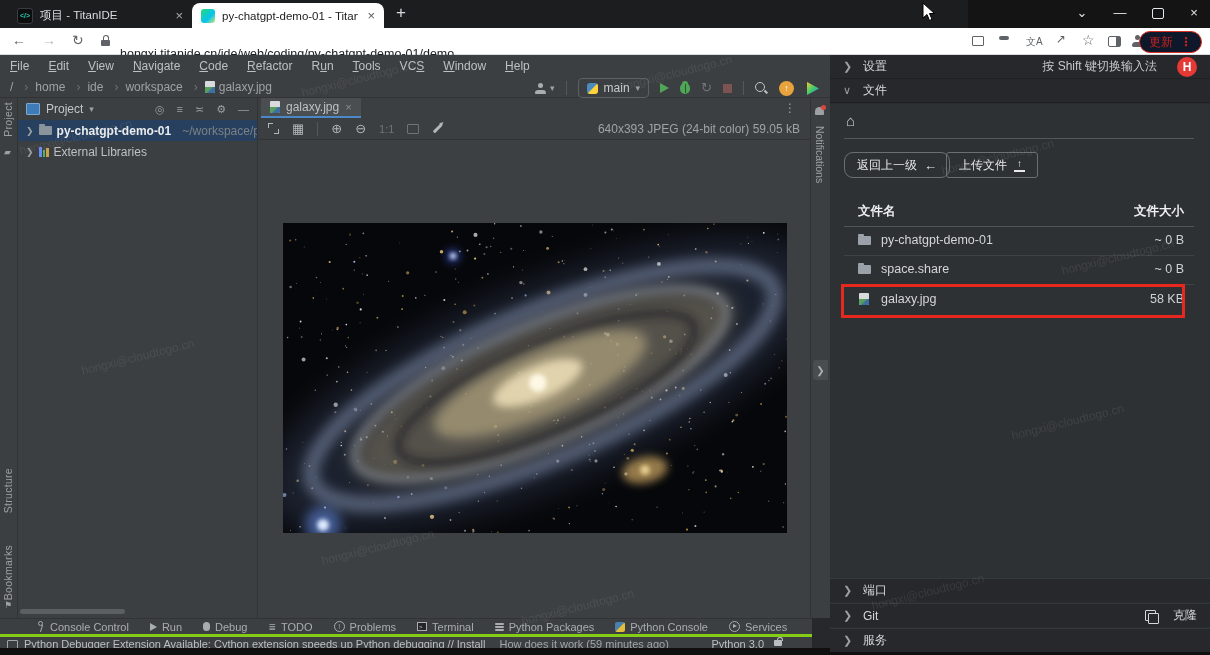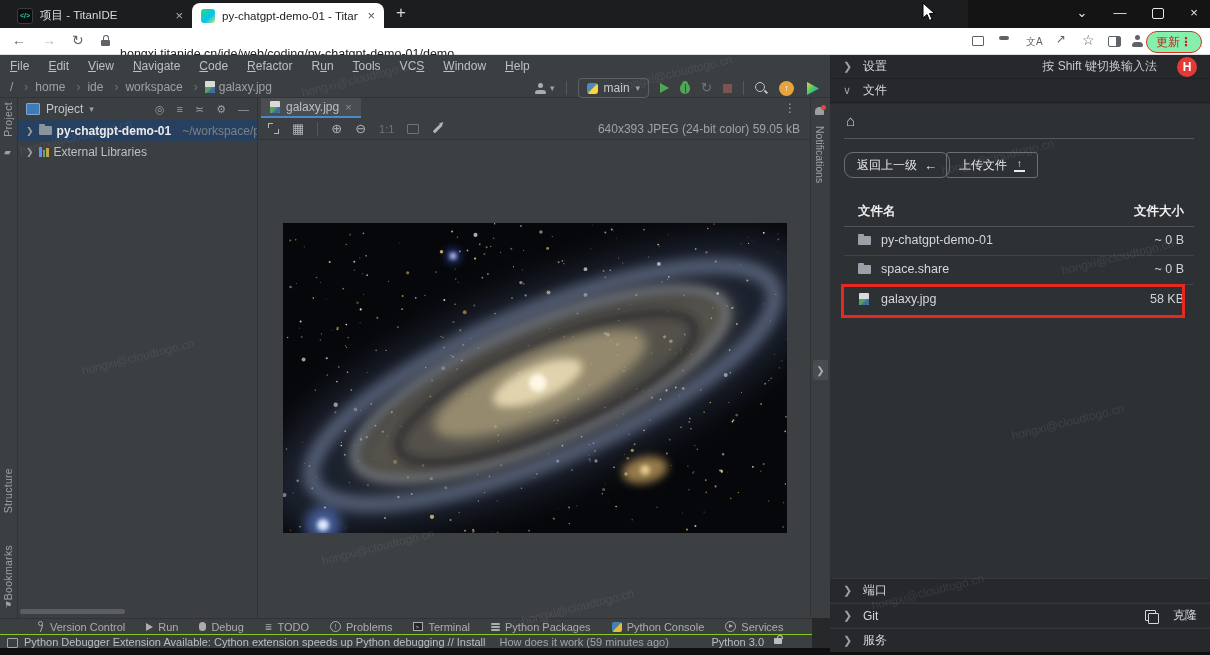--- a/index.html
+++ b/index.html
@@ -21,22 +21,22 @@
   #newtab{position:absolute;left:396px;top:3px;color:#d7dade;font-size:17px;font-weight:300;}
   .wc{position:absolute;top:5px;color:#e4e7ea;font-size:13px;text-align:center;width:28px;}
   #wc-max{width:10px;height:9px;border:1px solid #e4e7ea;border-radius:2px;top:8px;}
 
   #btoolbar{position:absolute;left:0;top:28px;width:1210px;height:27px;background:#fff;border-bottom:1px solid #dadce0;box-sizing:border-box;}
   .bt-ic{position:absolute;top:4px;color:#5f6368;font-size:14px;}
   #url-text{position:absolute;left:120px;top:7px;font-size:12.5px;color:#202124;margin-top:12px;}
   .i-lock{position:absolute;left:101px;top:10px;width:9px;height:8px;}
   .i-lock::before{content:"";position:absolute;left:0;bottom:0;width:9px;height:6px;background:#5f6368;border-radius:1px;}
   .i-lock::after{content:"";position:absolute;left:1.5px;top:-3px;width:4px;height:4px;border:1.5px solid #5f6368;border-bottom:none;border-radius:4px 4px 0 0;}
-  #update-pill{position:absolute;right:8px;top:3px;height:20px;display:flex;align-items:center;
-      padding:0 9px;border:1px solid #d93025;border-radius:11px;color:#c5221f;font-size:12px;background:#86efac;}
+  #update-pill{position:absolute;right:8px;top:3px;height:20px;display:flex;align-items:center;gap:7px;
+      padding:0 9px;border:1px solid #d93025;border-radius:11px;color:#c5221f;font-size:12px;background:#0f172a;}
   .i-person{position:relative;width:13px;height:12px;display:inline-block;}
   .i-person::before{content:"";position:absolute;left:4px;top:0;width:5px;height:5px;border-radius:50%;background:#5f6368;}
   .i-person::after{content:"";position:absolute;left:1px;bottom:0;width:11px;height:5px;border-radius:5px 5px 2px 2px;background:#5f6368;}
   .i-sidepanel{position:relative;width:13px;height:11px;border:1.5px solid #5f6368;border-radius:2px;display:inline-block;box-sizing:border-box;}
   .i-sidepanel::after{content:"";position:absolute;right:0;top:0;width:4px;height:100%;background:#5f6368;}
 
   
   #menubar{position:absolute;left:0;top:55px;width:830px;height:21px;background:#3c3f41;display:flex;
      align-items:center;gap:19px;padding-left:10px;box-sizing:border-box;font-size:12px;color:#bdc0c3;}
   .mn{text-decoration:underline;}
@@ -132,21 +132,21 @@
   .i-play-s{width:0;height:0;border-left:7px solid #aaadaf;border-top:4px solid transparent;border-bottom:4px solid transparent;}
   .i-bug-s{width:7px;height:9px;background:#aaadaf;border-radius:4px;}
   .i-todo{font-size:9px;color:#aaadaf;}
   .i-problem{width:9px;height:9px;border-radius:50%;border:1.3px solid #aaadaf;font-size:7px;line-height:9px;text-align:center;color:#aaadaf;box-sizing:content-box;}
   .i-term{width:10px;height:9px;background:#232527;border:1px solid #aaadaf;font-size:6px;color:#cdd0d2;line-height:8px;padding-left:1px;box-sizing:border-box;}
   .i-pkg{display:flex;flex-direction:column;gap:1px;}
   .i-pkg b{width:9px;height:2px;background:#aaadaf;border-radius:1px;}
   .i-pycon{width:10px;height:10px;border-radius:2px;background:linear-gradient(135deg,#4b8bbe 49%,#ffd43b 51%);opacity:.85;}
   .i-services{width:9px;height:9px;border-radius:50%;border:1.3px solid #aaadaf;position:relative;}
   .i-services::after{content:"";position:absolute;left:3px;top:2px;border-left:4px solid #aaadaf;border-top:2.5px solid transparent;border-bottom:2.5px solid transparent;}
-  #statusbar{position:absolute;left:0;top:634px;width:812px;height:14px;background:#3c3f41;border-top:1px solid #84cc16;
+  #statusbar{position:absolute;left:0;top:634px;width:812px;height:14px;background:#3c3f41;border-top:3px solid #84cc16;
      font-size:11px;color:#bcbfc1;box-sizing:border-box;}
   #status-msg{position:absolute;left:24px;top:1px;white-space:nowrap;}
   #status-extra{margin-left:14px;color:#a2a5a8;}
   .i-statuschip{position:absolute;left:7px;top:3px;width:9px;height:8px;border:1.2px solid #a2a5a8;border-radius:1px;}
   #py-ver{position:absolute;right:48px;top:1px;}
   .i-unlock{position:absolute;right:30px;top:3px;width:8px;height:6px;background:#bcbfc1;border-radius:1px;}
   .i-unlock::after{content:"";position:absolute;left:3px;top:-3px;width:4px;height:3px;border:1.2px solid #bcbfc1;border-bottom:none;border-radius:3px 3px 0 0;}
   #gap1{position:absolute;left:812px;top:618px;width:18px;height:30px;background:#27282a;}
   #blackstrip{position:absolute;left:0;top:648px;width:830px;height:7px;background:#101010;}
 
@@ -804,21 +804,21 @@
   </div>
 
   <div id="notifstrip"></div>
   <span class="i-bell"></span>
   <span id="notif-label">Notifications</span>
   <div id="expander">❯</div>
 
   <div id="bottombar">
     <span class="bb-item">
         <span class="i-branch"></span>
-        <span>Version Control</span>
+        <span>Console Control</span>
       </span>
     <span class="bb-item">
         <span class="i-play-s"></span>
         <span>Run</span>
       </span>
     <span class="bb-item">
         <span class="i-bug-s"></span>
         <span>Debug</span>
       </span>
     <span class="bb-item">

